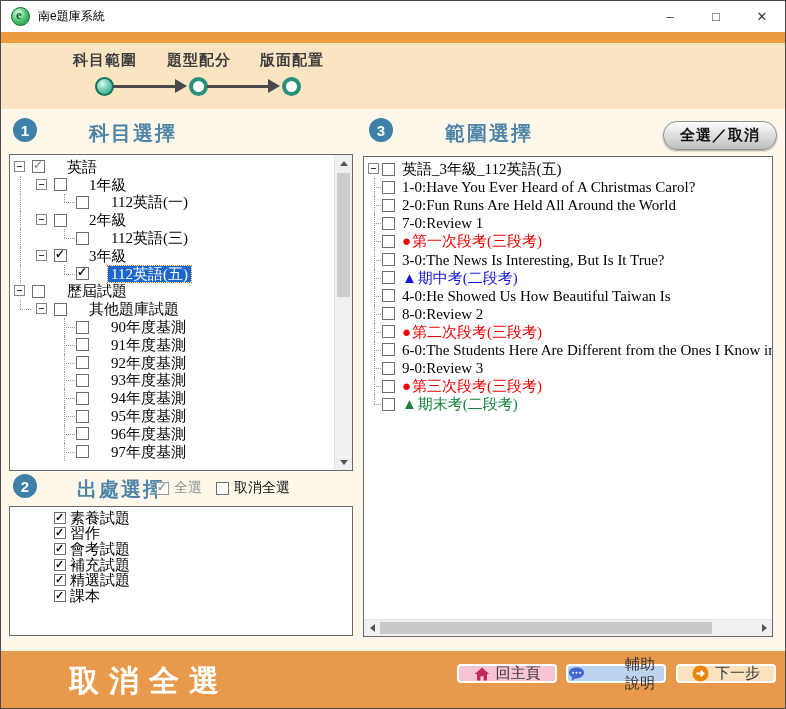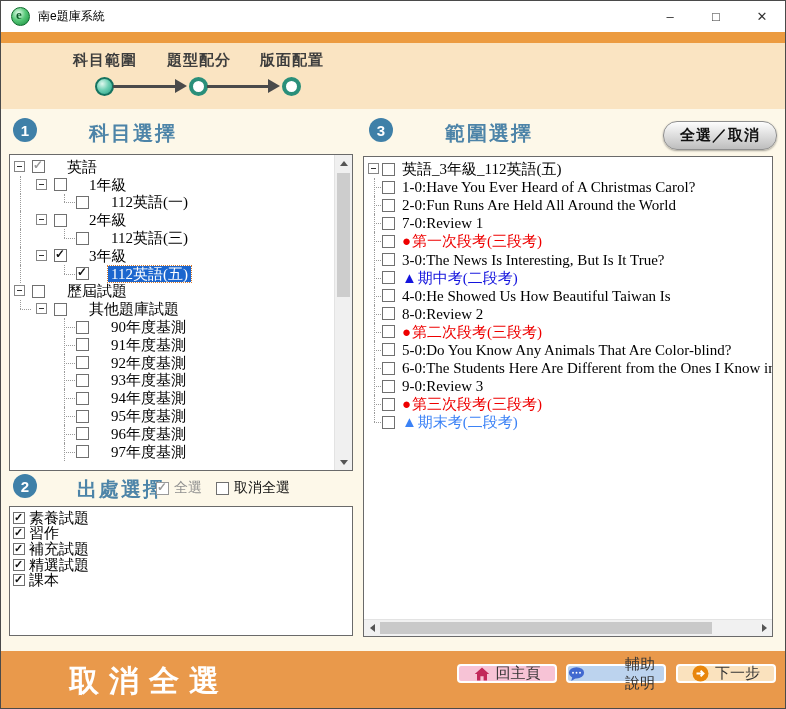--- a/index.html
+++ b/index.html
@@ -82,21 +82,21 @@
 
   
   .hcb-group{position:absolute;display:flex;align-items:center;font-size:14px;}
   .hcb{width:13px;height:13px;box-sizing:border-box;border:1px solid #707070;background:#fff;position:relative;margin-right:5px;}
   .hcb.on::after{content:"✓";position:absolute;left:0;top:-2px;font:bold 12px/13px "Liberation Sans",sans-serif;color:#999;}
   .hcb.disabled{border-color:#9a9a9a;}
   .dimlabel{color:#909090;}
   .darklabel{color:#111;}
 
   
-  .srow{display:flex;align-items:flex-start;height:15.6px;font-family:Liberation Serif, serif;font-size:15px;}
+  .srow{display:flex;align-items:flex-start;height:15.6px;font-family:Liberation Serif, serif;font-size:15px;padding-left:41px;}
   .srow .cb{width:12px;height:12px;margin-left:3px;}
   .srow .cb.on::after{font:bold 11px/12px "Liberation Sans",sans-serif;top:-2px;color:#111;}
   .srow .lbl{padding-left:4px;}
 
   
   .pillbtn{position:absolute;left:662px;top:120px;width:112px;height:27px;border-radius:14px;
            background:linear-gradient(#FDFDFD,#BEBEBE);border:1px solid #8f8f8f;
            box-shadow:0 1px 2px rgba(0,0,0,.35);display:flex;align-items:center;justify-content:center;
            font-weight:bold;font-size:15px;color:#111;letter-spacing:1px;cursor:default;}
 
@@ -299,20 +299,24 @@
         <div class="srow">
           <div class="cb on"></div>
           <span class="lbl">素養試題</span>
         </div>
         <div class="srow">
           <div class="cb on"></div>
           <span class="lbl">習作</span>
         </div>
         <div class="srow">
           <div class="cb on"></div>
+          <span class="lbl">會考試題</span>
+        </div>
+        <div class="srow">
+          <div class="cb on"></div>
           <span class="lbl">補充試題</span>
         </div>
         <div class="srow">
           <div class="cb on"></div>
           <span class="lbl">精選試題</span>
         </div>
         <div class="srow">
           <div class="cb on"></div>
           <span class="lbl">課本</span>
         </div>
@@ -373,41 +377,36 @@
           <span class="lbl">8-0:Review 2</span>
         </div>
         <div class="trow h-right">
           <div class="cell w18 tee"></div>
           <div class="cb  gap-narrow"></div>
           <span class="lbl" style="color: rgb(238, 0, 0);"><span class="marker">●</span>第二次段考(三段考)</span>
         </div>
         <div class="trow h-right">
           <div class="cell w18 tee"></div>
           <div class="cb  gap-narrow"></div>
-          <span class="lbl">5-0:Do You Know Any Animals That Are Color-blind?</span>
-        </div>
-        <div class="trow h-right">
-          <div class="cell w18 tee"></div>
-          <div class="cb  gap-narrow"></div>
           <span class="lbl">6-0:The Students Here Are Different from the Ones I Know in</span>
         </div>
         <div class="trow h-right">
           <div class="cell w18 tee"></div>
           <div class="cb  gap-narrow"></div>
           <span class="lbl">9-0:Review 3</span>
         </div>
         <div class="trow h-right">
           <div class="cell w18 tee"></div>
           <div class="cb  gap-narrow"></div>
           <span class="lbl" style="color: rgb(238, 0, 0);"><span class="marker">●</span>第三次段考(三段考)</span>
         </div>
         <div class="trow h-right">
           <div class="cell w18 corner"></div>
           <div class="cb  gap-narrow"></div>
-          <span class="lbl" style="color: #3b82f6;"><span class="marker">▲</span>期末考(二段考)</span>
+          <span class="lbl" style="color: #15803d;"><span class="marker">▲</span>期末考(二段考)</span>
         </div>
       </div>
     <div class="hscroll">
       <div class="hs-btn left">
           <div class="tri-left"></div>
         </div>
       <div class="hs-thumb"></div>
       <div class="hs-btn right">
           <div class="tri-right"></div>
         </div>

